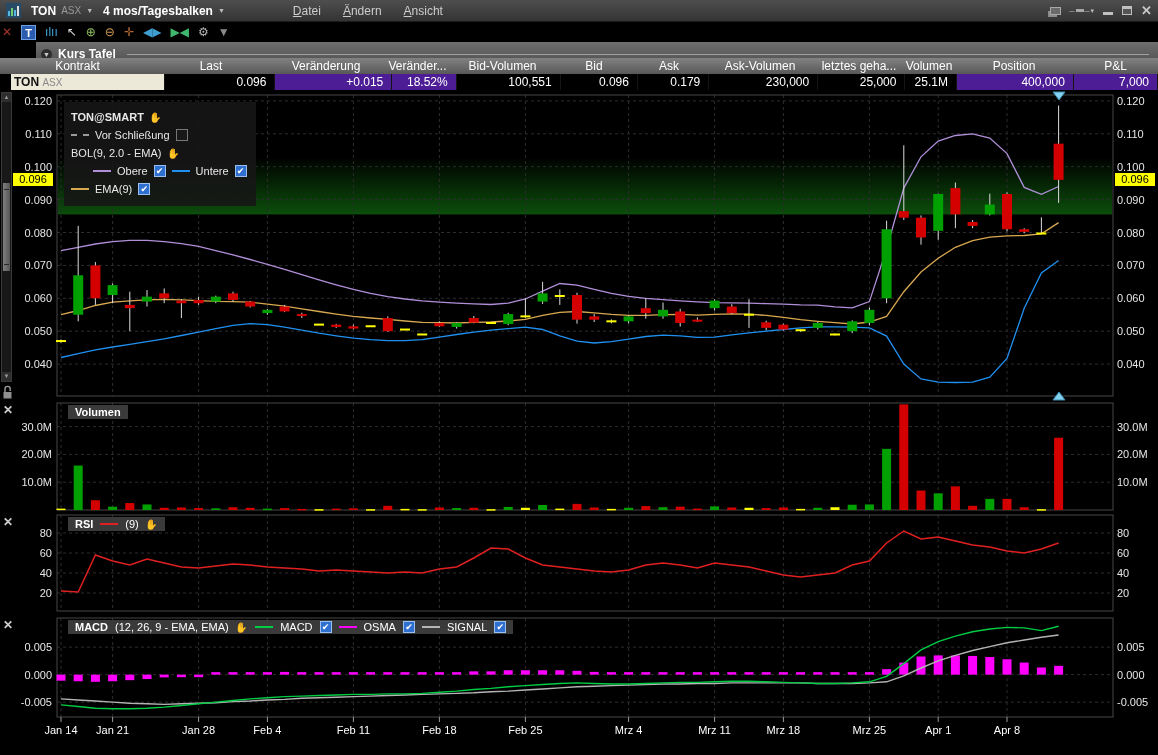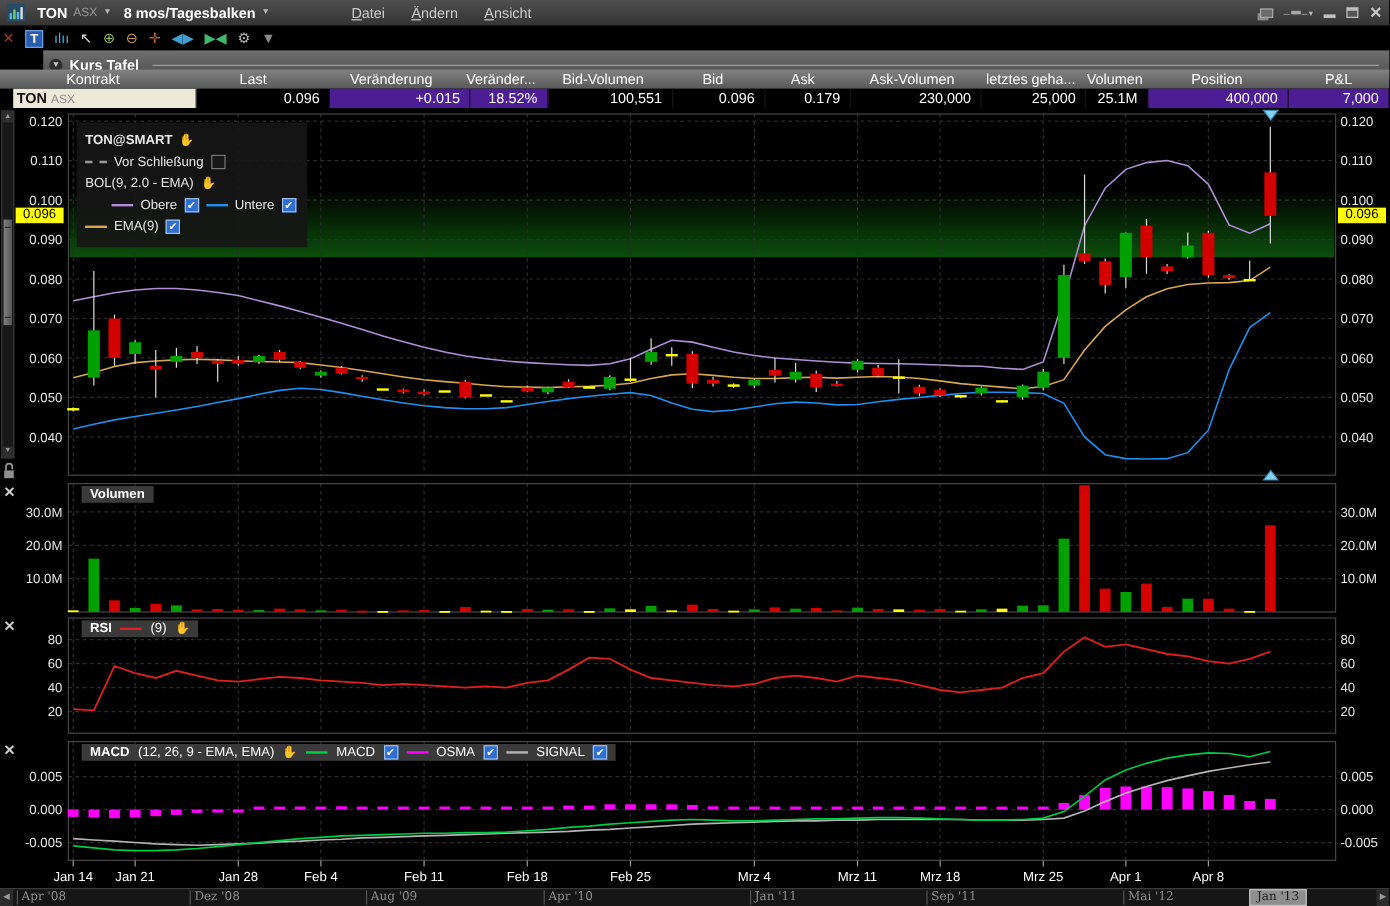--- a/index.html
+++ b/index.html
@@ -34,21 +34,21 @@
     text-align:center;font-weight:bold;font-size:11px;border:1px solid #6f9fe0;}
   
   .quote-head{position:absolute;top:42px;left:0;width:1158px;height:24px;
     background:linear-gradient(#6f6f6f,#4d4d4d);display:flex;align-items:center;gap:6px;padding:0 5px;margin-left:36px;}
   .collapse{width:11px;height:11px;border-radius:6px;background:#2e2e2e;color:#ccc;font-size:7px;
     line-height:11px;text-align:center;}
   .qtitle{color:#fff;font-weight:bold;font-size:12px;white-space:nowrap;}
   .rule{flex:1;height:1px;background:#a0a0a0;margin:0 5px;}
   .redx{color:#c03528;font-weight:bold;font-size:12px;}
   .hand{color:#9fc2e8;font-size:10px;}
-  .qrow{position:absolute;left:0;width:1158px;display:flex;justify-content:flex-end;}
+  .qrow{position:absolute;left:0;width:1158px;display:flex;}
   .qh{top:58px;height:16px;background:linear-gradient(#828282,#585858);}
   .qh .cell{color:#fff;font-size:12px;text-align:center;white-space:nowrap;overflow:hidden;line-height:16px;}
   .qd{top:74px;height:16px;background:#000;}
   .qd .cell{font-size:12px;color:#fff;text-align:right;padding-right:8px;line-height:16px;
     white-space:nowrap;overflow:hidden;border-right:1px solid #151515;}
   .cell.kontrakt{background:#ece9d8;color:#111;text-align:left;padding-left:3px;font-weight:bold;margin-left:11px;}
   .cell.kontrakt .ex2{color:#8a8a8a;font-weight:normal;font-size:10px;}
   .cell.green{background:#4c1d95;}
   
   .chartwrap{position:absolute;top:90px;left:0;width:1158px;height:650px;background:#000;}
@@ -101,21 +101,21 @@
       <rect x="5" y="5" width="2" height="8" fill="#6fcf6f"></rect>
       <rect x="8" y="7" width="2" height="6" fill="#57b6e0"></rect>
       <rect x="11" y="3" width="2" height="10" fill="#e0e0e0"></rect>
     </svg>
     <div class="dd">
       <b>TON</b>
       <span class="ex">ASX</span>
       <span class="caret">▼</span>
     </div>
     <div class="dd">
-      <b>8 mos/Tagesbalken</b>
+      <b>4 mos/Tagesbalken</b>
       <span class="caret">▼</span>
     </div>
     <nav class="menus" id="menus">
         <span class="menu-item"><u>D</u>atei</span>
         <span class="menu-item"><u>Ä</u>ndern</span>
         <span class="menu-item"><u>A</u>nsicht</span>
       </nav>
     <div class="win-icons">
       <span class="cubes"></span>
       <span class="pin">–<span class="pinbar"></span>–<span class="caret">▾</span></span>
@@ -650,25 +650,13 @@
           <span class="grip" style="bottom:6px"></span>
       </div>
       <span class="vs-arrow" style="bottom:0">▼</span>
     </div>
     <svg class="lock" width="13" height="16">
       <path d="M4 8 V5 a2.6 2.6 0 0 1 5.2 0 V7" stroke="#9a9a9a" stroke-width="1.4" fill="none"></path>
       <rect x="2.5" y="8" width="8" height="6.5" fill="#8f8f8f"></rect>
     </svg>
   </div>
 
-  <div class="hscroll" id="hscroll">
-      <span class="hs-arrow" style="left: 0px;">◀</span>
-      <span class="hs-label" style="left: 14px;">Apr '08</span>
-      <span class="hs-label" style="left: 158px;">Dez '08</span>
-      <span class="hs-label" style="left: 305px;">Aug '09</span>
-      <span class="hs-label" style="left: 453px;">Apr '10</span>
-      <span class="hs-label" style="left: 625px;">Jan '11</span>
-      <span class="hs-label" style="left: 772px;">Sep '11</span>
-      <span class="hs-label" style="left: 936px;">Mai '12</span>
-      <div class="hs-thumb" style="left: 1041px; width: 48px;">Jan '13</div>
-      <span class="hs-arrow" style="right: 0px;">▶</span>
-    </div>
 </div>
 
 </body></html>

